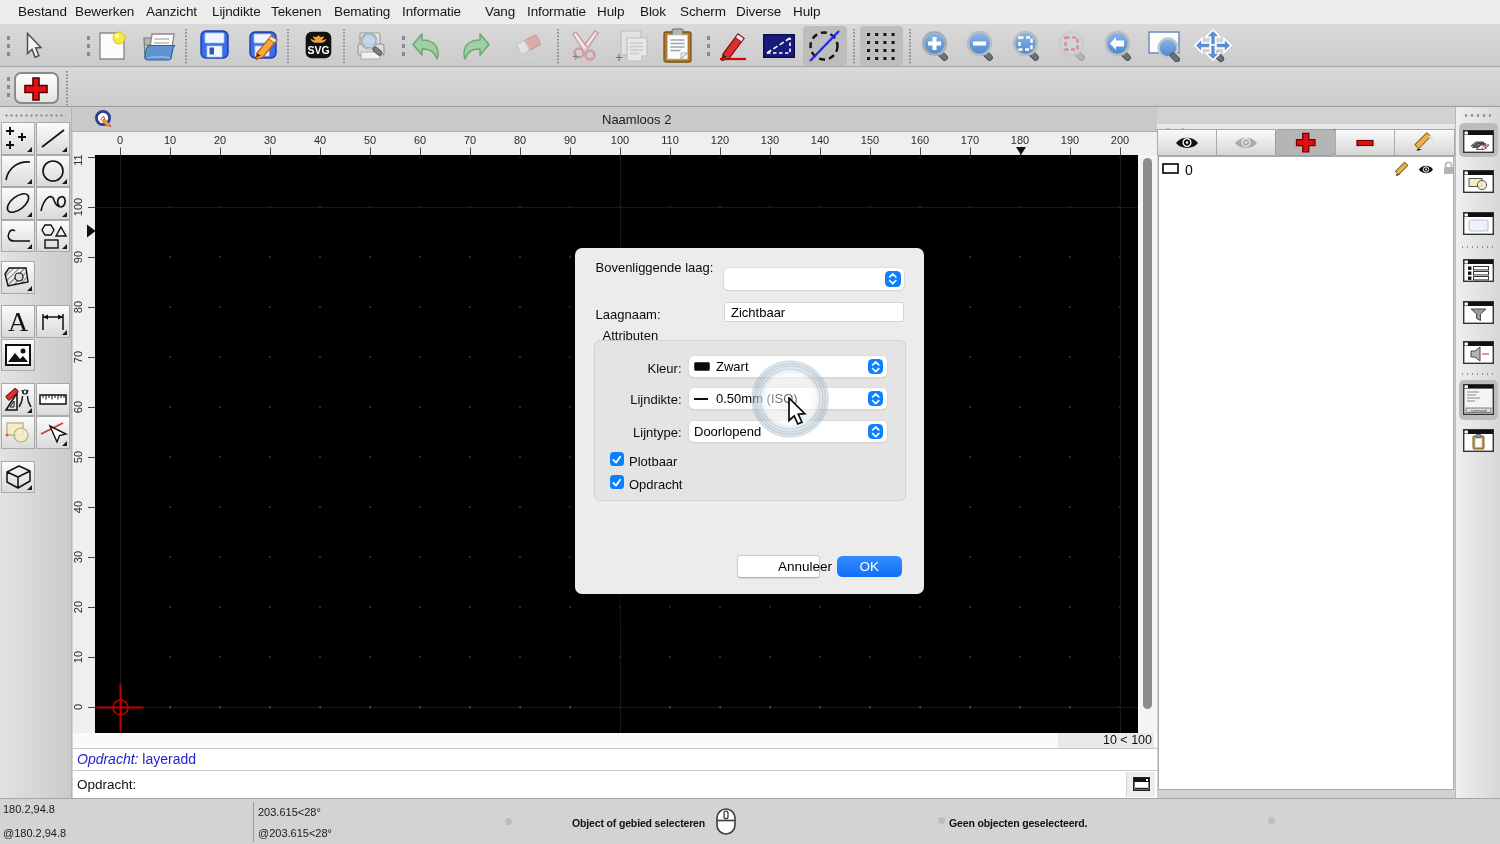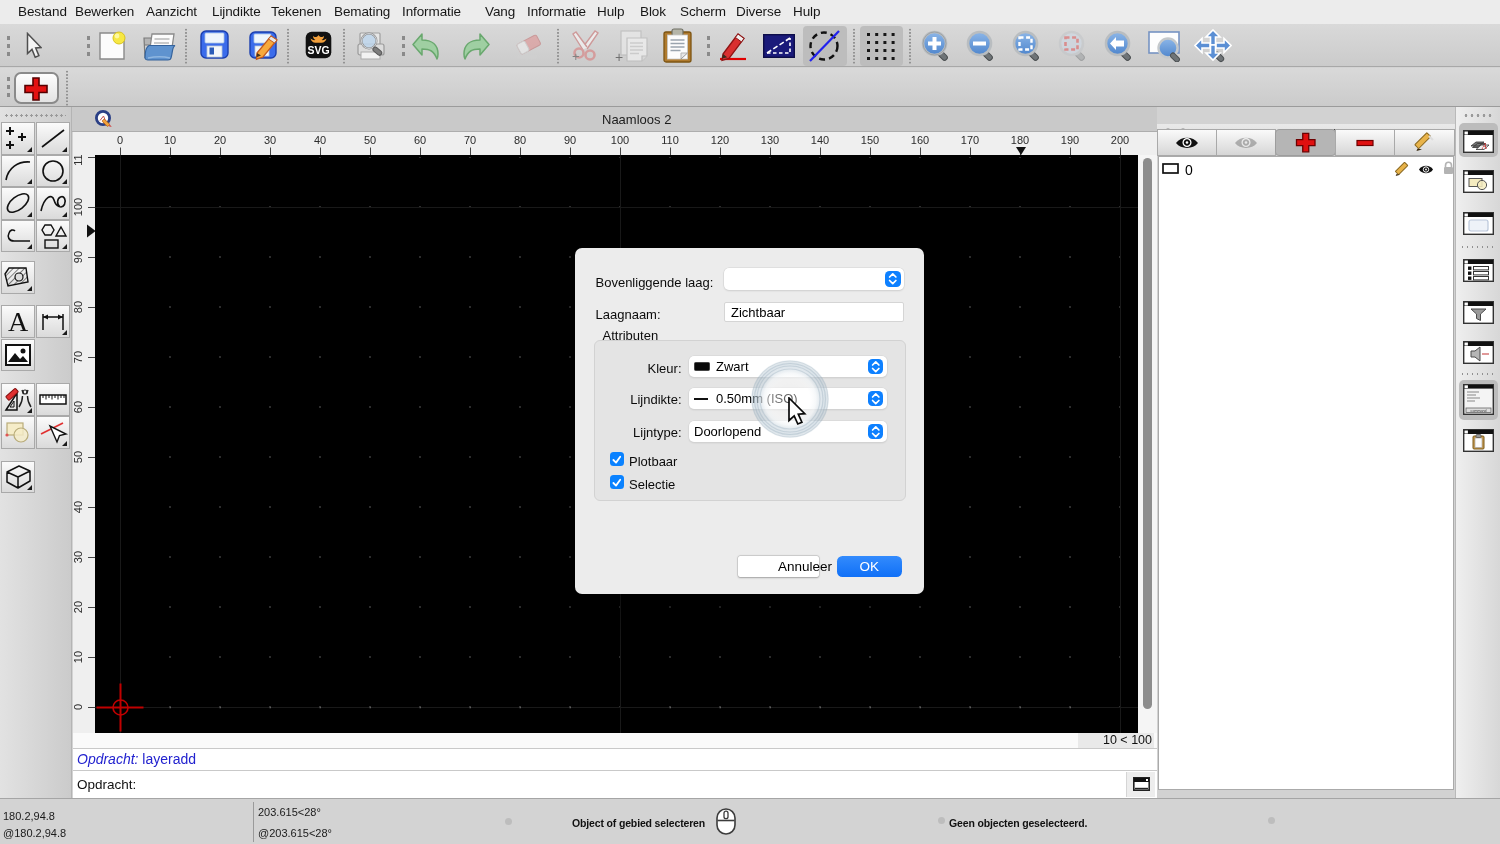--- a/index.html
+++ b/index.html
@@ -33,21 +33,21 @@
 
   
   #canvas { position:absolute; left:95px; top:155px; width:1043px; height:578px; background:#000; }
 
   
   #vscroll { position:absolute; left:1138px; top:155px; width:19px; height:578px; background:#f5f5f5; }
   #vthumb { position:absolute; left:5px; top:3px; width:9px; height:551px; background:#8d8d8d; border-radius:5px; }
 
   
   #gridinfo { position:absolute; left:73px; top:733px; width:1084px; height:15px; background:#fafafa; }
-  #gridchip { position:absolute; right:3px; top:0; width:76px; height:15px; background:#e9e9e9; font-size:12.5px; color:#111; text-align:right; padding-right:2px; line-height:15px; }
+  #gridchip { position:absolute; right:3px; top:0; width:96px; height:15px; background:#e9e9e9; font-size:12.5px; color:#111; text-align:right; padding-right:2px; line-height:15px; }
 
   
   #history { position:absolute; left:73px; top:748px; width:1084px; height:23px; background:#fff; border-top:1px solid #c9c9c9; border-bottom:1px solid #c9c9c9; font-size:14px; color:#2222cf; padding:2px 0 0 4px; }
   #cmdrow { position:absolute; left:73px; top:771px; width:1084px; height:27px; background:#fff; }
   #cmdlabel { position:absolute; left:4px; top:6px; font-size:13.5px; color:#111; }
   #cmdbtn { position:absolute; right:2px; top:1px; width:29px; height:25px; background:#ededed; border-left:1px solid #d5d5d5; }
 
   
   #statusbar { position:absolute; left:0; top:798px; width:1500px; height:46px; background:#d3d3d3; border-top:1px solid #a5a5a5; }
   .st { position:absolute; font-size:11px; color:#1a1a1a; }
@@ -485,21 +485,21 @@
     <div id="cmdbtn">
   <svg style="position:absolute;left:6px;top:5px" width="17" height="14" viewBox="0 0 17 14">
     <rect x="0.8" y="0.8" width="15.4" height="12.4" fill="#fff" stroke="#222" stroke-width="1.6"></rect>
     <path d="M1 1 H16 V5 H1 Z" fill="#111"></path>
         <rect x="13" y="2" width="2" height="2" fill="#fff"></rect>
     <path d="M2 11.5 h13" stroke="#222" stroke-width="1.4"></path>
   </svg>
 </div>
   </div>
 <div id="statusbar">
-  <span class="st" style="left:3px;top:11px">180.2,94.8</span>
+  <span class="st" style="left:3px;top:4px">180.2,94.8</span>
   <span class="st" style="left:3px;top:28px">@180.2,94.8</span>
   <div style="position:absolute;left:253px;top:3px;width:1px;height:40px;background:#9a9a9a"></div>
   <span class="st" style="left:258px;top:7px">203.615&lt;28°</span>
   <span class="st" style="left:258px;top:28px">@203.615&lt;28°</span>
   <div class="dot" style="left:505px;top:19px"></div>
   <span class="stb" style="left:572px;top:18px">Object of gebied selecteren</span>
   <svg class="abs" style="left:716px;top:9px" width="20" height="27" viewBox="0 0 20 27">
     <rect x="1" y="1" width="18" height="25" rx="9" fill="#fff" stroke="#3c3c3c" stroke-width="1.6"></rect>
     <path d="M1.5 12.5 h17" stroke="#3c3c3c" stroke-width="1.6"></path>
     <rect x="8" y="3.2" width="4" height="7.5" rx="2" fill="#fff" stroke="#3c3c3c" stroke-width="1.3"></rect>
@@ -650,21 +650,21 @@
   <svg class="abs" style="left:7px;top:322px" width="31" height="23" viewBox="0 0 31 23">
     <rect x="0.7" y="0.7" width="29.6" height="21.6" fill="#fff" stroke="#333" stroke-width="1.4"></rect>
     <path d="M1 1 H30 V5 H1 Z" fill="#111"></path>
       <rect x="1.5" y="1.5" width="3.4" height="3" fill="#fff"></rect>
     <rect x="10" y="7" width="11" height="13" rx="1" fill="#c89b4e" stroke="#7a5a1a" stroke-width="1"></rect>
     <rect x="12" y="9" width="7" height="9.5" fill="#fcfcfc" stroke="#999" stroke-width="0.6"></rect>
     <rect x="13" y="5.5" width="5" height="3" rx="1" fill="#999" stroke="#555" stroke-width="0.8"></rect>
   </svg>
 </div>
 <div id="dialog">
-  <div class="dlabel" style="left:20.5px;top:27px">Bovenliggende laag:</div>
+  <div class="dlabel" style="left:20.5px;top:12px">Bovenliggende laag:</div>
   <div class="combo" style="left:149px;top:20px;width:180px;height:22px">
     <div class="stepper" style="top:3px"><svg width="15.5" height="15.5" viewBox="0 0 15.5 15.5">
           <path d="M4.6 6 L7.75 2.9 L10.9 6 M4.6 9.5 L7.75 12.6 L10.9 9.5" fill="none" stroke="#fff" stroke-width="1.7" stroke-linecap="round" stroke-linejoin="round"></path>
         </svg></div>
   </div>
   <div class="dlabel" style="left:20.5px;top:59px">Laagnaam:</div>
   <div style="position:absolute;left:149px;top:54px;width:180px;height:19.5px;background:#fff;border:1px solid #d5d5d5;border-radius:2px;font-size:13px;color:#000;padding:2px 0 0 6px">Zichtbaar</div>
   <div class="dlabel" style="left:27.5px;top:80px">Attributen</div>
   <div id="groupbox"></div>
   <div class="dlabel" style="left:20px;top:112.5px;width:86.5px;text-align:right">Kleur:</div>
@@ -690,21 +690,21 @@
           <path d="M4.6 6 L7.75 2.9 L10.9 6 M4.6 9.5 L7.75 12.6 L10.9 9.5" fill="none" stroke="#fff" stroke-width="1.7" stroke-linecap="round" stroke-linejoin="round"></path>
         </svg></div>
   </div>
   <div class="cb" style="left:35px;top:204px"><svg width="13.5" height="13.5" viewBox="0 0 13.5 13.5">
         <path d="M3.4 7 L6 9.6 L10.2 3.8" fill="none" stroke="#fff" stroke-width="1.8" stroke-linecap="round" stroke-linejoin="round"></path>
       </svg></div>
   <span class="dlabel" style="left:54px;top:205.5px">Plotbaar</span>
   <div class="cb" style="left:35px;top:227px"><svg width="13.5" height="13.5" viewBox="0 0 13.5 13.5">
         <path d="M3.4 7 L6 9.6 L10.2 3.8" fill="none" stroke="#fff" stroke-width="1.8" stroke-linecap="round" stroke-linejoin="round"></path>
       </svg></div>
-  <span class="dlabel" style="left:54px;top:228.5px">Selectie</span>
+  <span class="dlabel" style="left:54px;top:228.5px">Opdracht</span>
   <div id="btn-cancel">Annuleer</div>
   <div id="btn-ok">OK</div>
 </div>
 <svg class="abs" style="left:750px;top:359px;z-index:50" width="80" height="80" viewBox="0 0 80 80">
   <defs>
     <radialGradient id="ringg" cx="0.5" cy="0.5" r="0.5">
       <stop offset="0" stop-color="#ffffff" stop-opacity="0.35"></stop>
       <stop offset="0.5" stop-color="#ffffff" stop-opacity="0.5"></stop>
       <stop offset="0.66" stop-color="#f2f5f7" stop-opacity="0.75"></stop>
       <stop offset="0.78" stop-color="#cdd9e2" stop-opacity="0.6"></stop>

